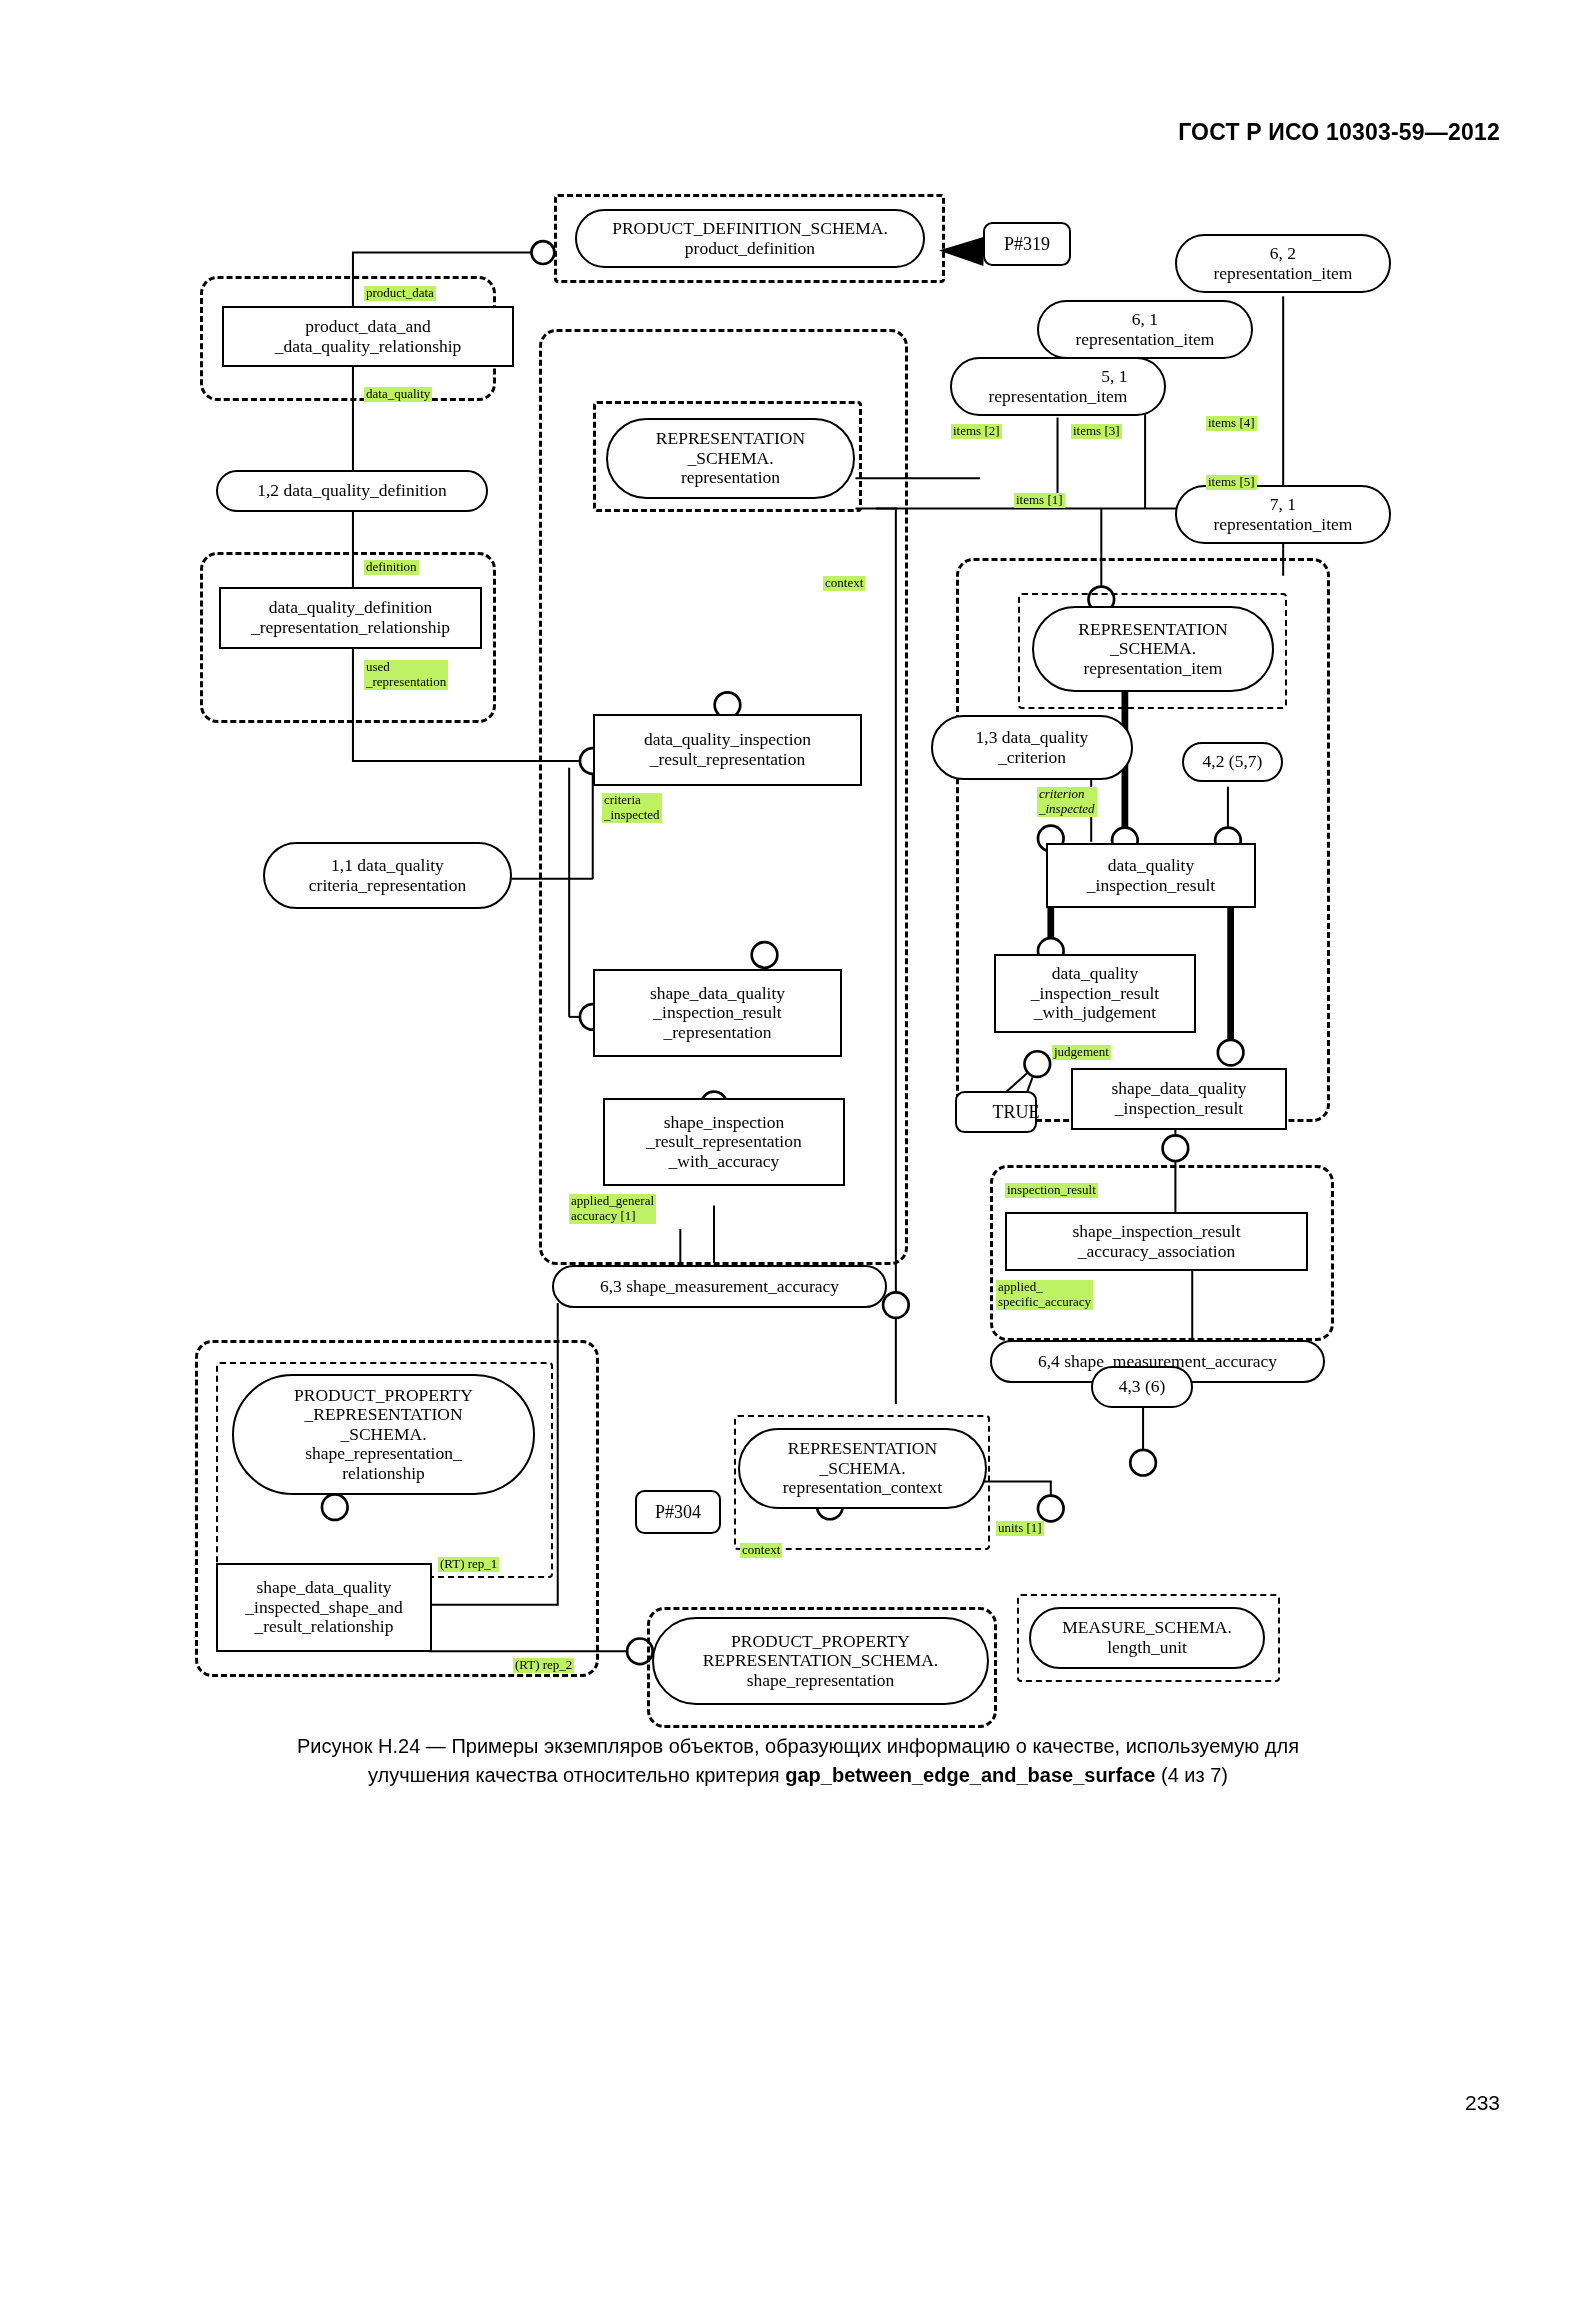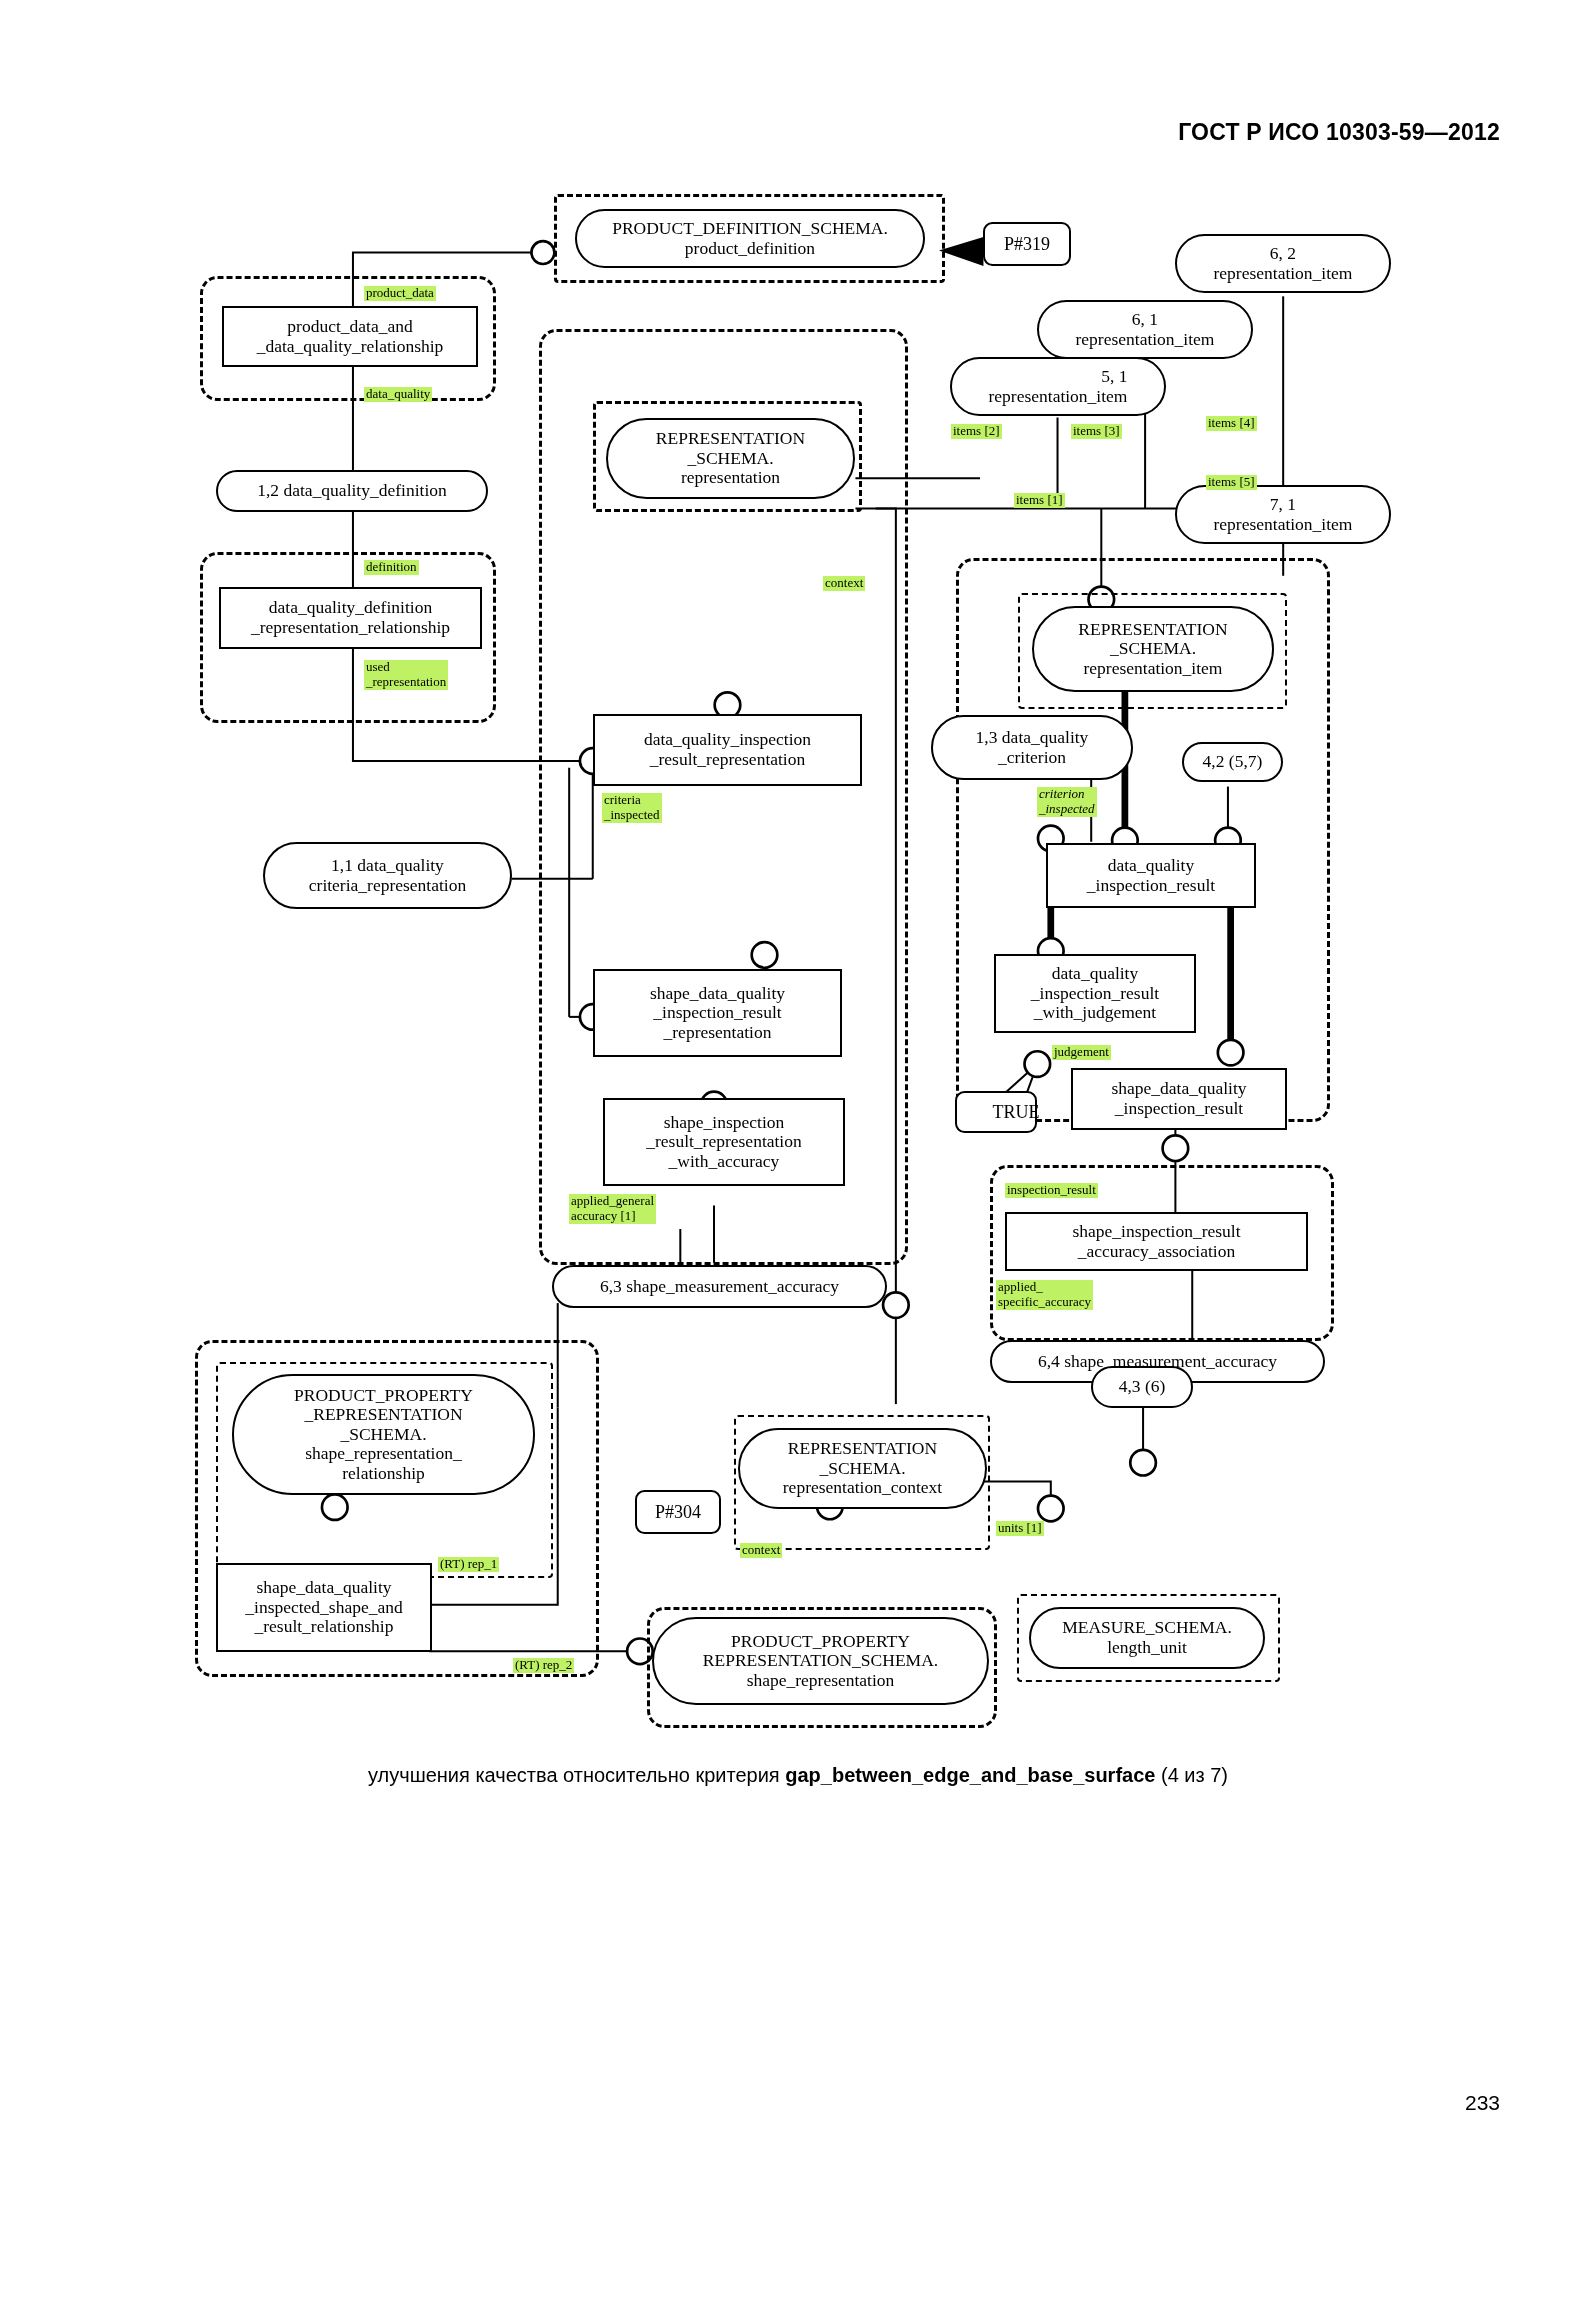--- a/index.html
+++ b/index.html
@@ -159,21 +159,21 @@
 
   <div class="dashbox" style="left:647px;top:1607px;width:350px;height:121px;"></div>
 
   <div class="dashbox fine" style="left:1017px;top:1594px;width:263px;height:88px;"></div>
 
   <div class="node inst" style="left:575px;top:209px;width:350px;height:59px;white-space:pre-line;">PRODUCT_DEFINITION_SCHEMA.
 product_definition</div>
 
   <div class="pnote" style="left:983px;top:222px;width:88px;height:44px;">P#319</div>
 
-  <div class="node ent" style="left:222px;top:306px;width:256px;height:61px;white-space:pre-line;">product_data_and
+  <div class="node ent" style="left:222px;top:306px;width:292px;height:61px;white-space:pre-line;">product_data_and
 _data_quality_relationship</div>
 
   <div class="node inst" style="left:216px;top:470px;width:272px;height:42px;">1,2 data_quality_definition</div>
 
   <div class="node ent" style="left:219px;top:587px;width:263px;height:62px;white-space:pre-line;">data_quality_definition
 _representation_relationship</div>
 
   <div class="node inst thin" style="left:606px;top:418px;width:249px;height:81px;white-space:pre-line;">REPRESENTATION
 _SCHEMA.
 representation</div>
@@ -280,18 +280,18 @@
   <div class="lbl" style="left:1005px;top:1183px;">inspection_result</div>
   <div class="lbl" style="left:996px;top:1280px;">applied_
 specific_accuracy</div>
 
   <div class="lbl" style="left:438px;top:1557px;">(RT) rep_1</div>
   <div class="lbl" style="left:513px;top:1658px;">(RT) rep_2</div>
   <div class="lbl" style="left:740px;top:1543px;">context</div>
   <div class="lbl" style="left:996px;top:1521px;">units [1]</div>
 
   <div class="caption">
-    <br>
+    <span>Рисунок Н.24 — Примеры экземпляров объектов, образующих информацию о качестве, используемую для</span><br>
     <span>улучшения качества относительно критерия </span><b>gap_between_edge_and_base_surface</b><span> (4 из 7)</span>
   </div>
 
 </div>
 
 
 </body></html>

